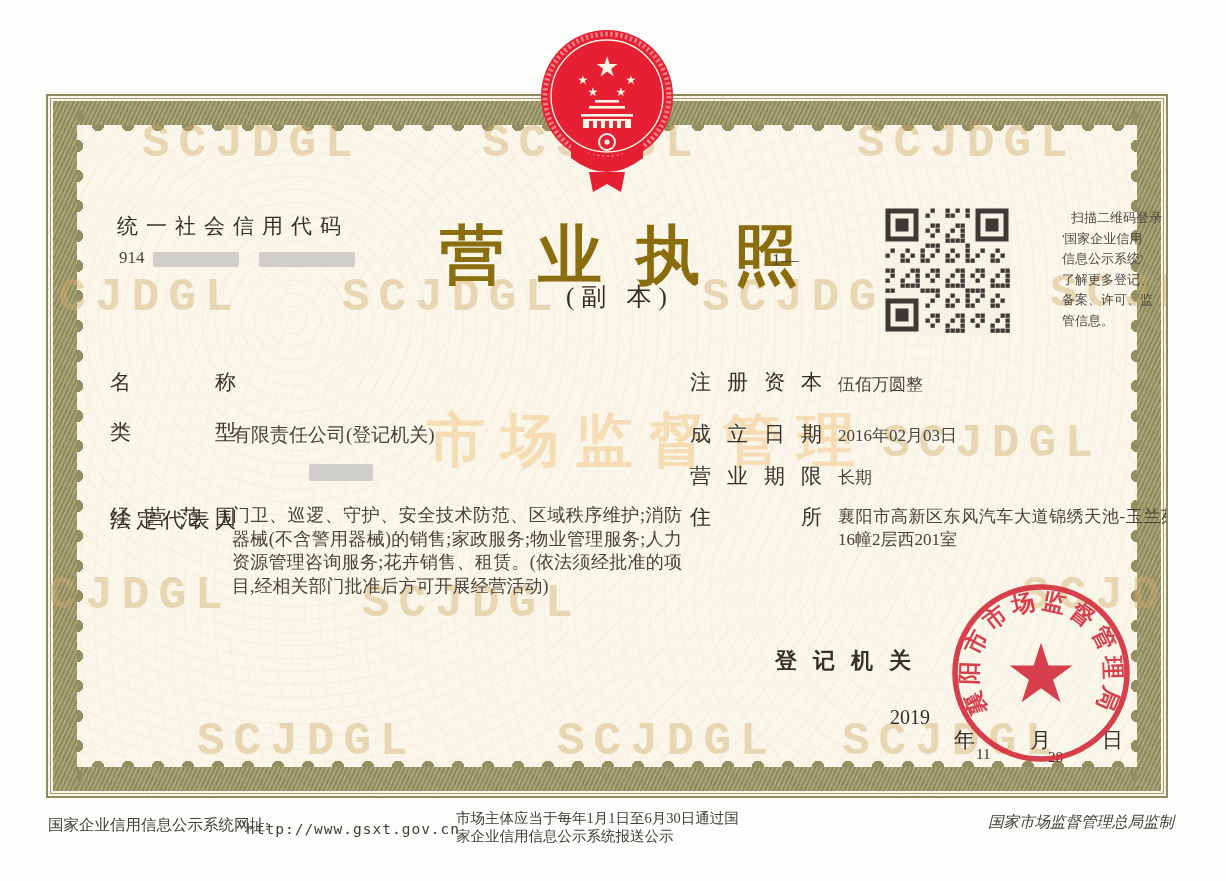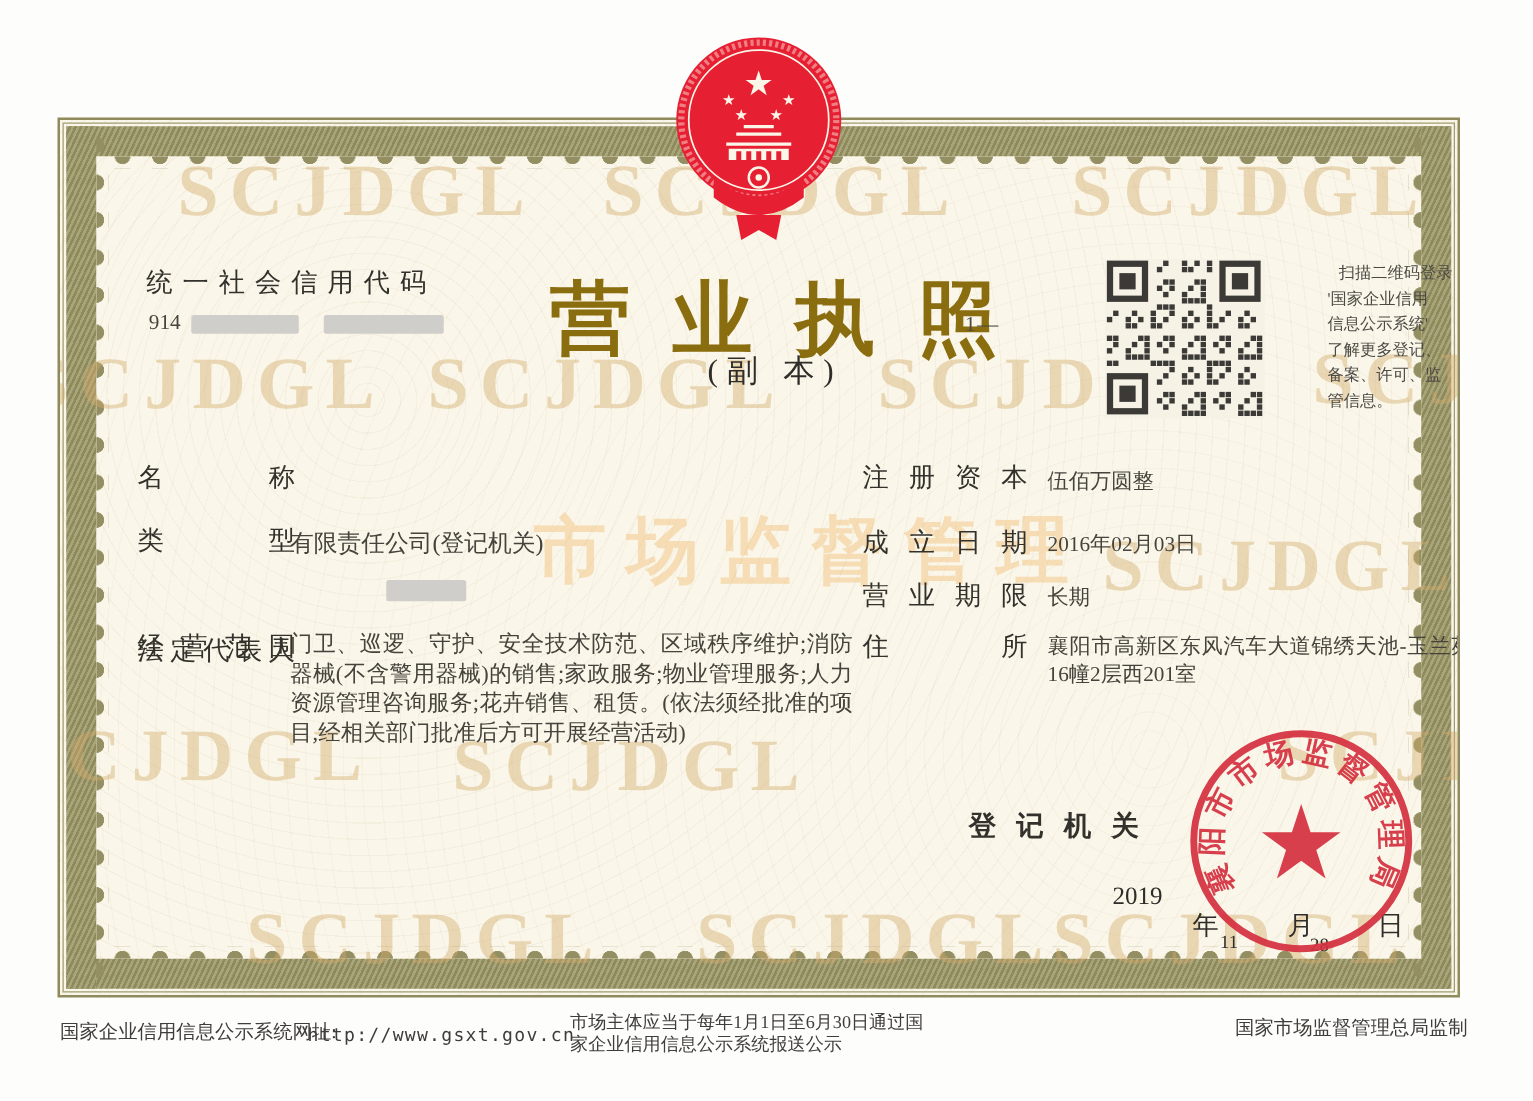--- a/index.html
+++ b/index.html
@@ -29,22 +29,22 @@
      background-image:radial-gradient(9px 9px at 50% 100%,#938f62 68%,transparent 72%);
      background-size:30px 10px;background-repeat:repeat-x;}
   .band.lft::after{top:0;bottom:0;left:24px;width:10px;
      background-image:radial-gradient(9px 9px at 0 50%,#938f62 68%,transparent 72%);
      background-size:10px 30px;background-repeat:repeat-y;}
   .band.rgt::after{top:0;bottom:0;left:-10px;width:10px;
      background-image:radial-gradient(9px 9px at 100% 50%,#938f62 68%,transparent 72%);
      background-size:10px 30px;background-repeat:repeat-y;}
 
   
-  .wm{position:absolute;z-index:2;font-family:Liberation Serif, serif;
-      font-weight:bold;font-size:59px;letter-spacing:9px;color:rgba(210,170,106,0.42);white-space:nowrap;}
+  .wm{position:absolute;z-index:2;font-family:Liberation Mono, monospace;
+      font-weight:bold;font-size:46px;letter-spacing:9px;color:rgba(210,170,106,0.42);white-space:nowrap;}
   .wm-center{position:absolute;z-index:2;font-size:58px;letter-spacing:16px;font-weight:bold;
       color:rgba(240,184,105,0.40);white-space:nowrap;}
 
   
   .abs{position:absolute;z-index:3;}
   #credit-label{left:69px;top:116px;font-size:21px;letter-spacing:8px;}
   #credit-code{left:71px;top:152px;font-size:17px;color:#45433c;}
   .redact{display:inline-block;background:#cfcecb;border-radius:2px;vertical-align:middle;filter:blur(0.6px);}
   #title{left:392px;top:96px;font-size:64px;font-weight:bold;letter-spacing:34px;
          color:#8a6d0f;white-space:nowrap;margin-top:20px;}
@@ -82,21 +82,21 @@
   #seal{left:900px;top:484px;width:186px;height:186px;z-index:5;opacity:0.92;}
 
   
   #emblem{position:absolute;left:534px;top:26px;width:146px;height:172px;z-index:6;}
 
   
   .foot{position:absolute;z-index:3;color:#3f3d38;}
   #foot-left-label{left:48px;top:815px;font-size:15.5px;}
   #foot-left-url{left:246px;top:821px;font-size:14.5px;font-family:"DejaVu Sans Mono","Liberation Mono",monospace;letter-spacing:1px;}
   #foot-mid{left:456px;top:810px;font-size:14.5px;line-height:17.5px;}
-  #foot-right{left:988px;top:812px;font-size:15.5px;}
+  #foot-right{left:988px;top:812px;font-size:15.5px;font-style:italic;}
 </style>
 </head>
 <body>
 
 <div id="page">
 
   <div id="cert">
     <div class="innerline"></div>
     <div class="band h top"></div>
     <div class="band h bot"></div>

